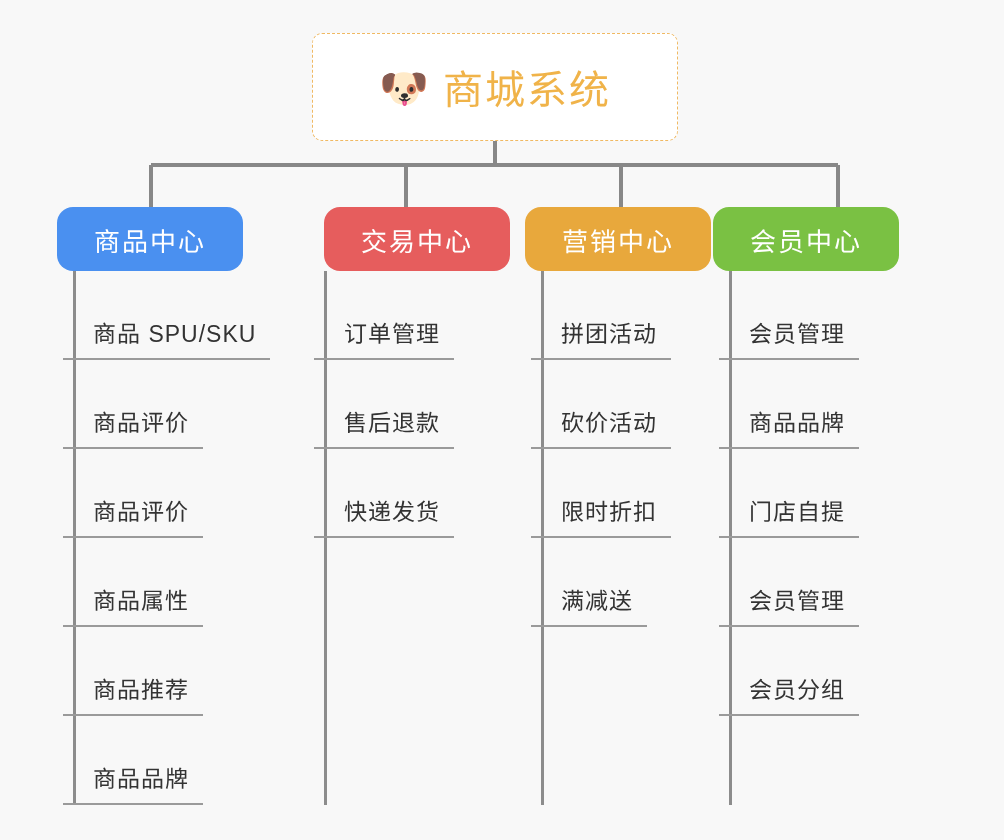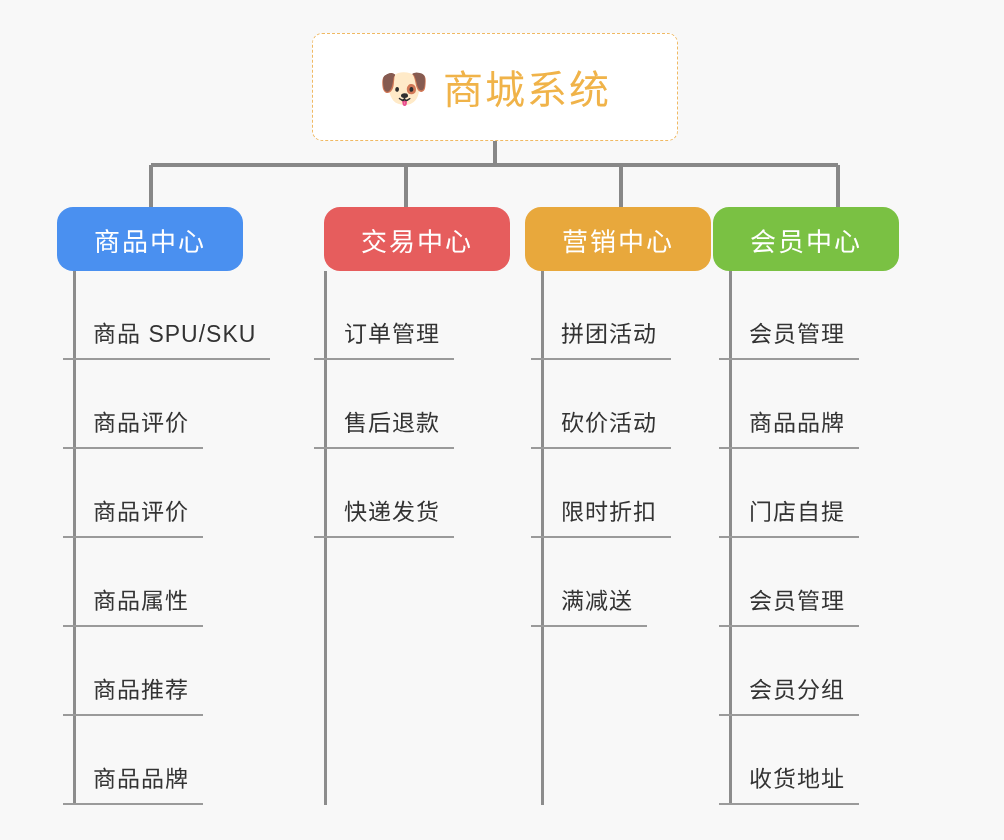--- a/index.html
+++ b/index.html
@@ -225,19 +225,16 @@
         </li>
       <li class="leaf">
           <span class="leaf-label">门店自提</span>
         </li>
       <li class="leaf">
           <span class="leaf-label">会员管理</span>
         </li>
       <li class="leaf">
           <span class="leaf-label">会员分组</span>
         </li>
-      <li class="leaf">
-          <span class="leaf-label">收货地址</span>
-        </li>
     </ul>
   </div>
 
 </div>
 
 </body></html>

